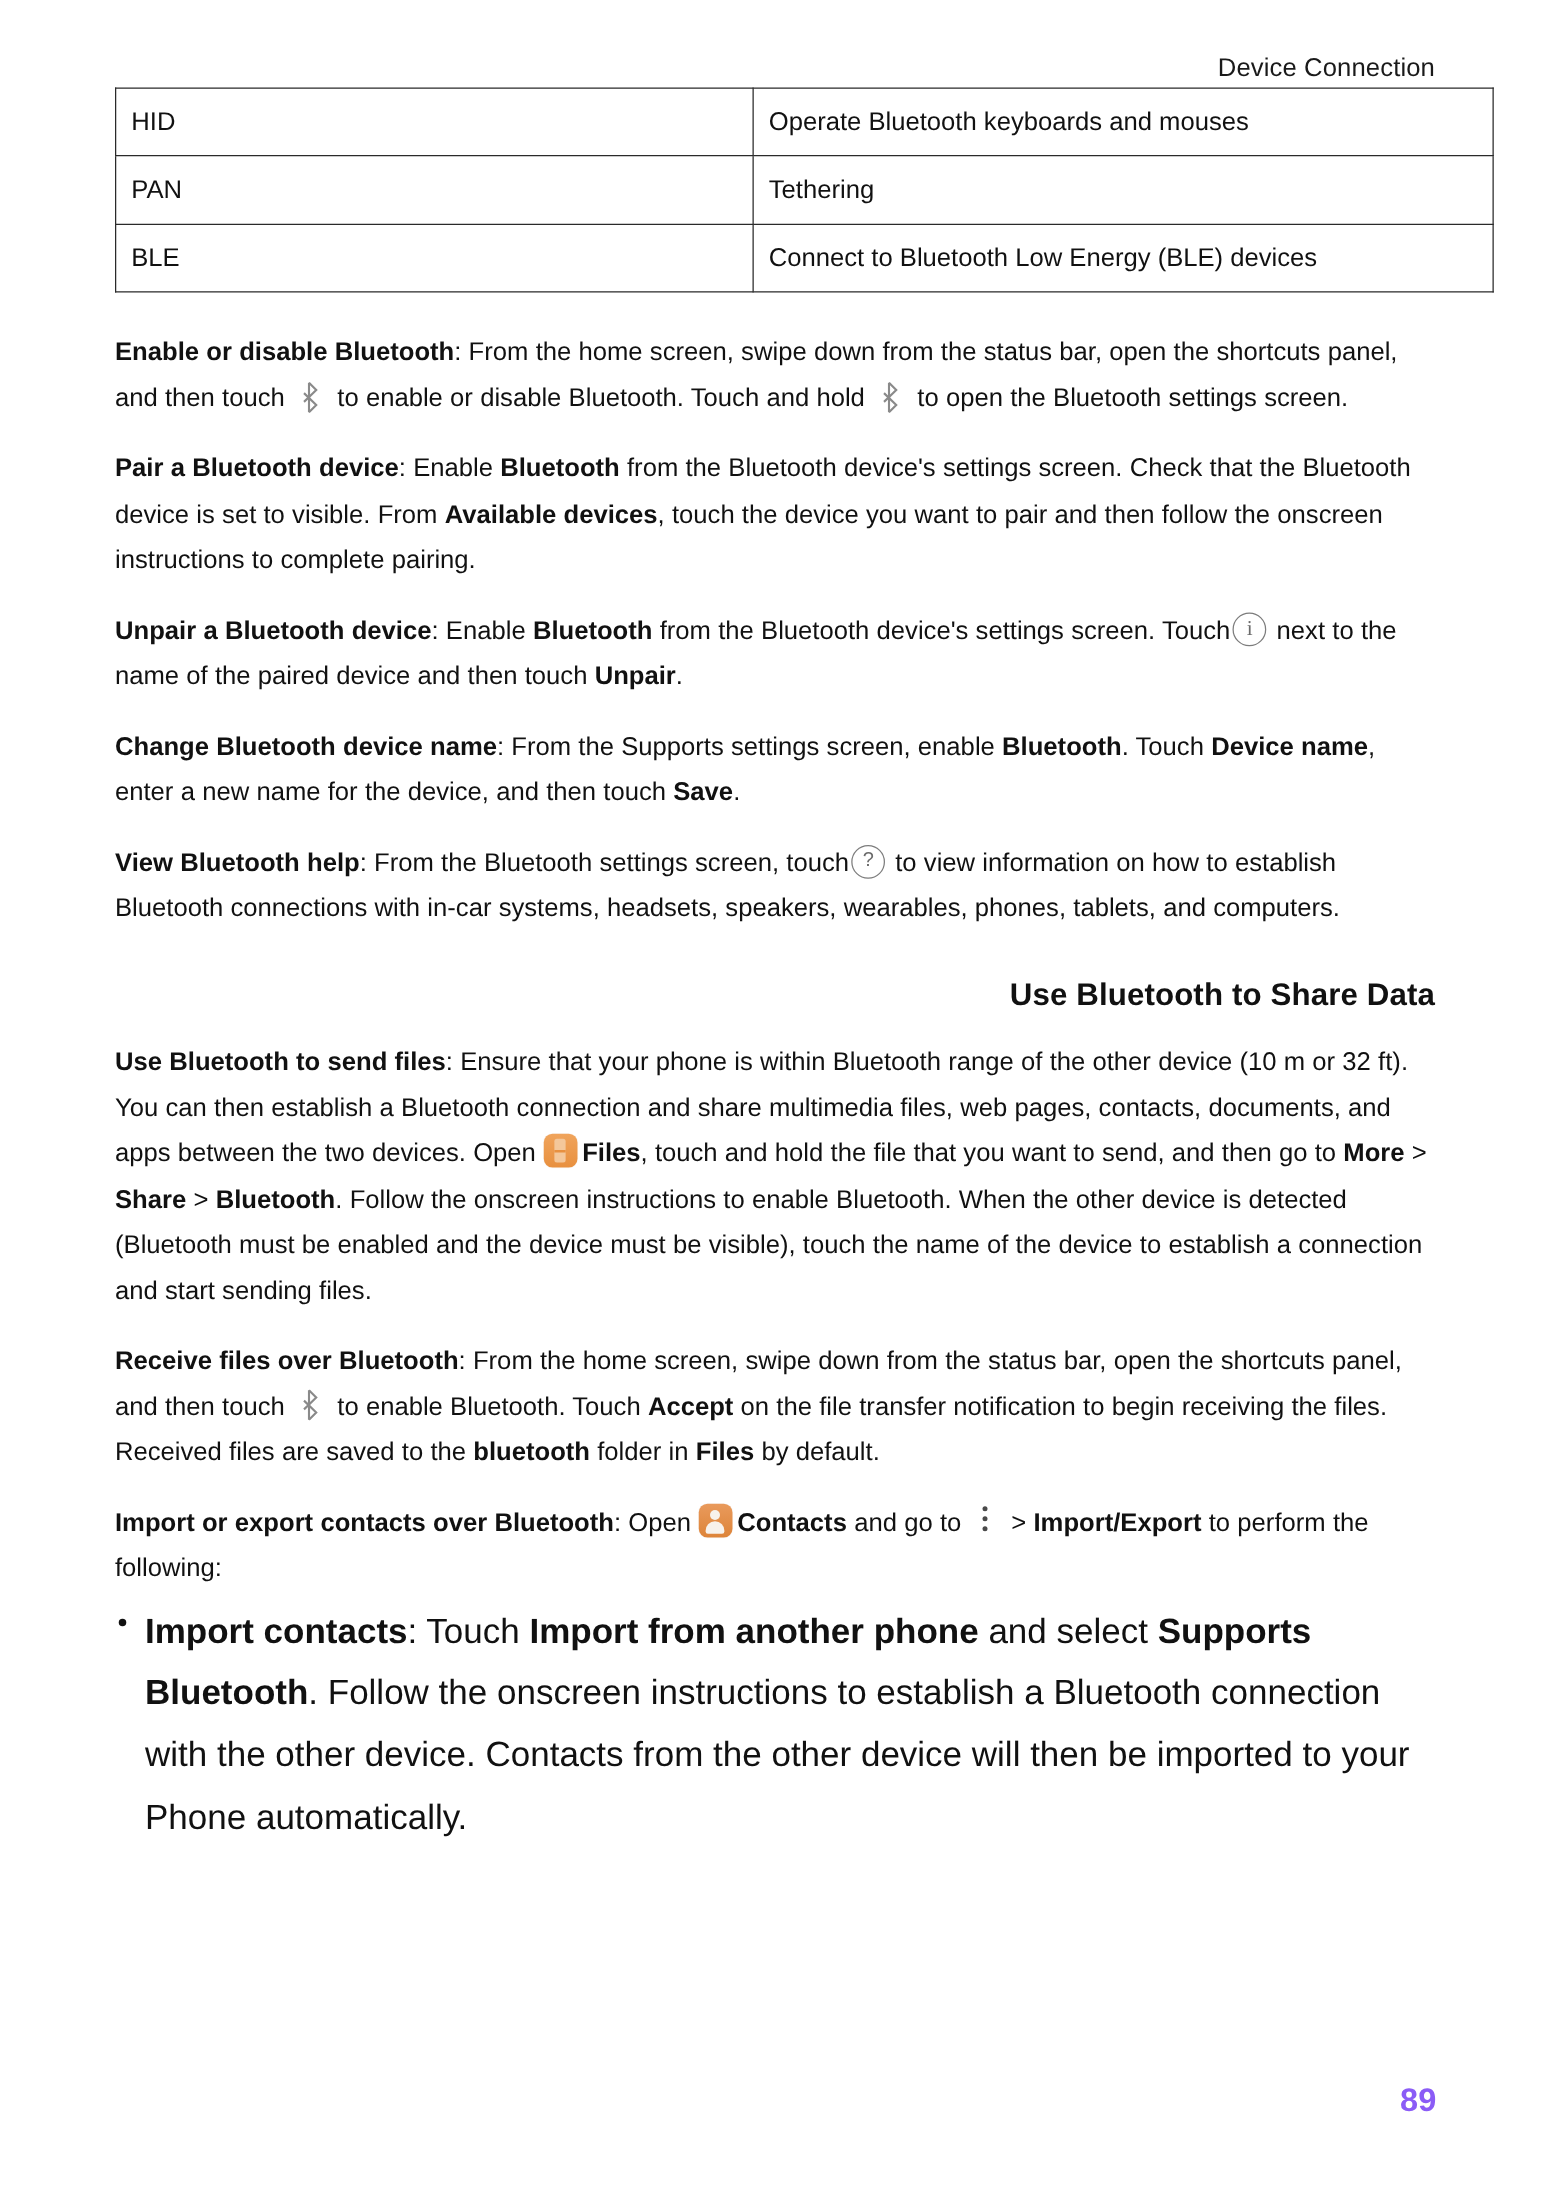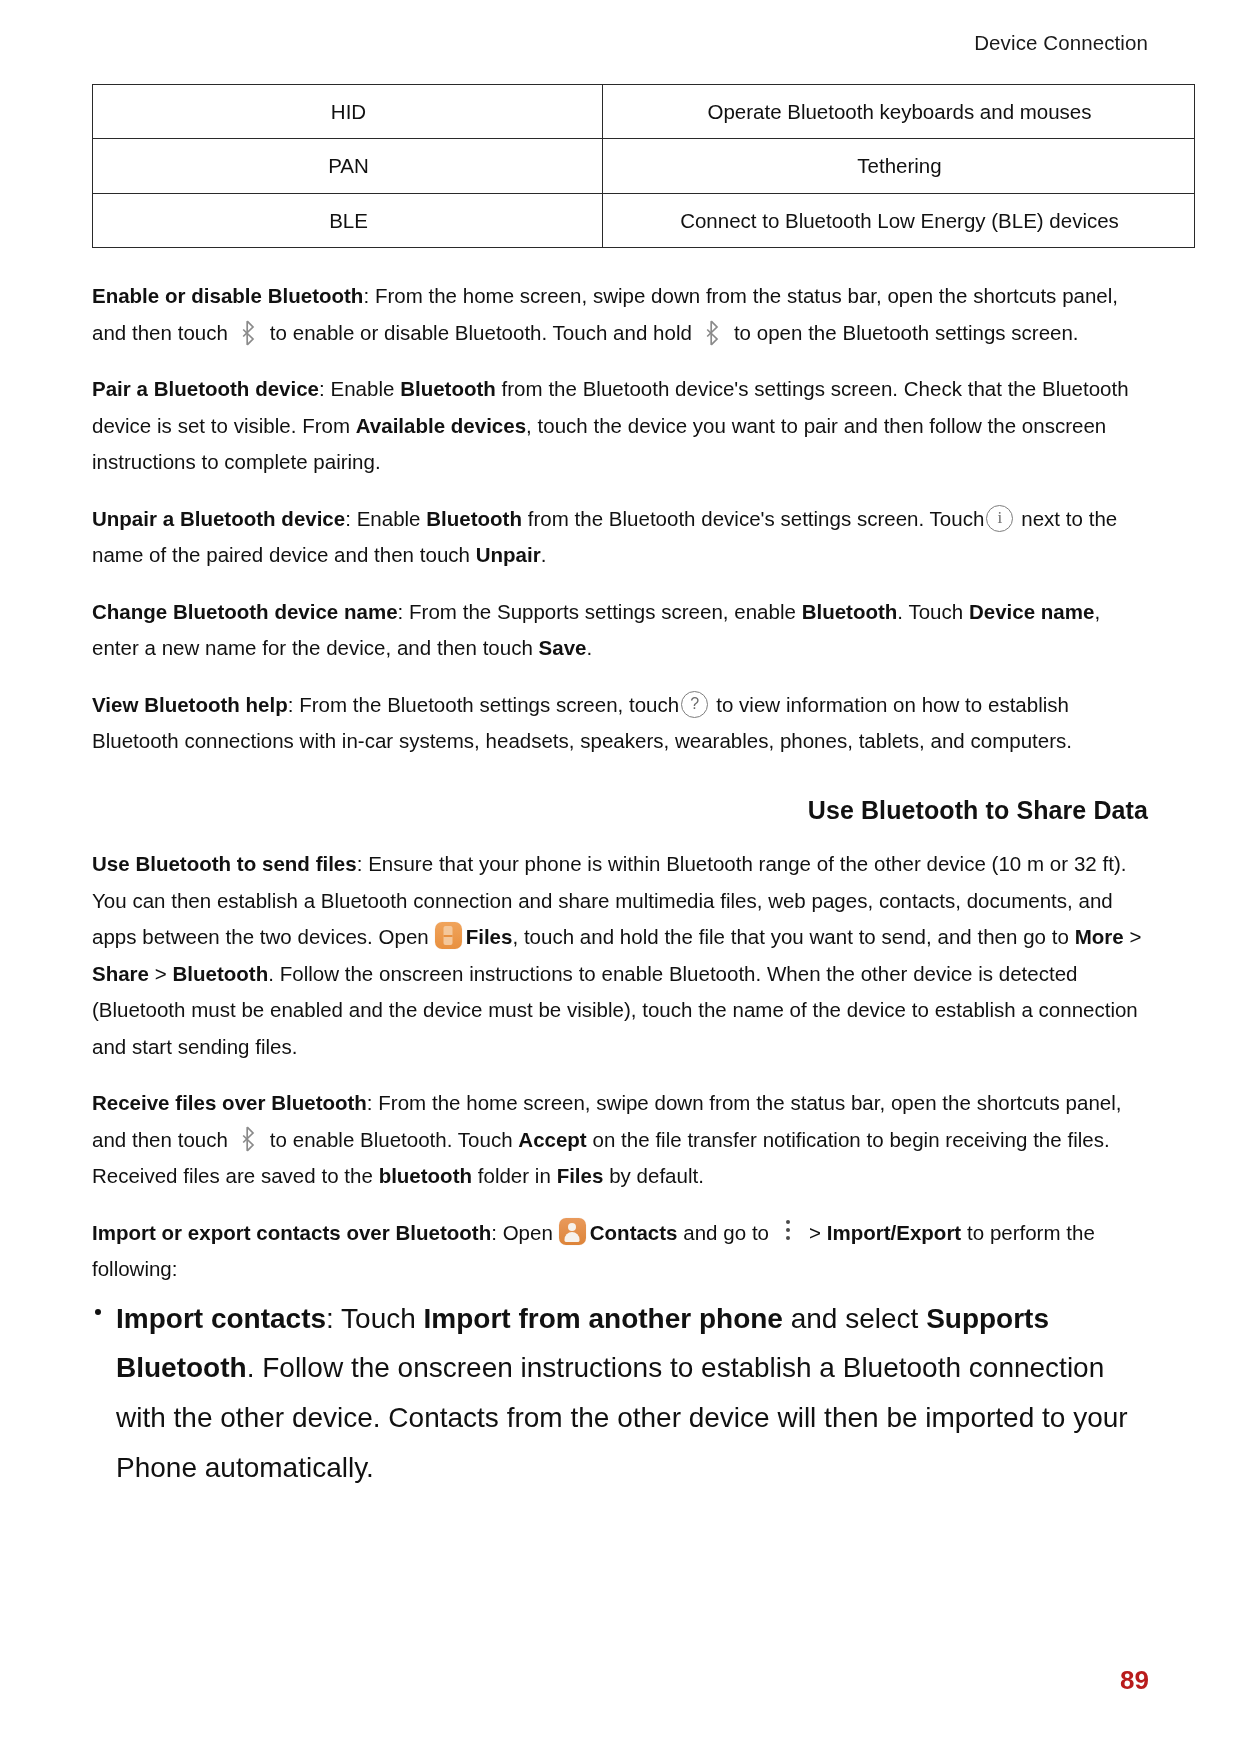--- a/index.html
+++ b/index.html
@@ -16,42 +16,41 @@
     width: 1241px;
     height: 1754px;
     background: #ffffff;
     box-sizing: border-box;
     padding: 0;
     overflow: hidden;
   }
   .content {
     position: absolute;
     left: 92px;
-    top: 0;
+    top: 12px;
     width: 1056px;
   }
 
   
   .doc-header {
     text-align: right;
     font-size: 20.5px;
     line-height: 1.2;
     color: #1a1a1a;
     padding-top: 31px;
     padding-right: 0px;
     letter-spacing: 0.1px;
   }
 
   
   .spec-table {
-    margin-top: 28px;
+    margin-top: 2px;
     width: 1056px;
     border-collapse: collapse;
     table-layout: fixed;
-    text-align: center;
   }
   .spec-table td {
     border: 1px solid #2a2a2a;
     font-size: 20.5px;
     line-height: 1.25;
     padding: 14px 10px 14px 12px;
     vertical-align: middle;
     color: #111;
     height: 20px;
   }
@@ -211,21 +210,21 @@
   .ic-kebab i:nth-child(2){ top: 9px; }
   .ic-kebab i:nth-child(3){ top: 17px; }
 
   
   .page-number {
     position: absolute;
     right: 92px;
     bottom: 58px;
     font-size: 26px;
     font-weight: bold;
-    color: #b91c1c;
+    color: #8b5cf6;
   }
 </style>
 </head>
 <body>
 
 <div class="page">
 
   <div class="content">
 
     <div class="doc-header">Device Connection</div>

